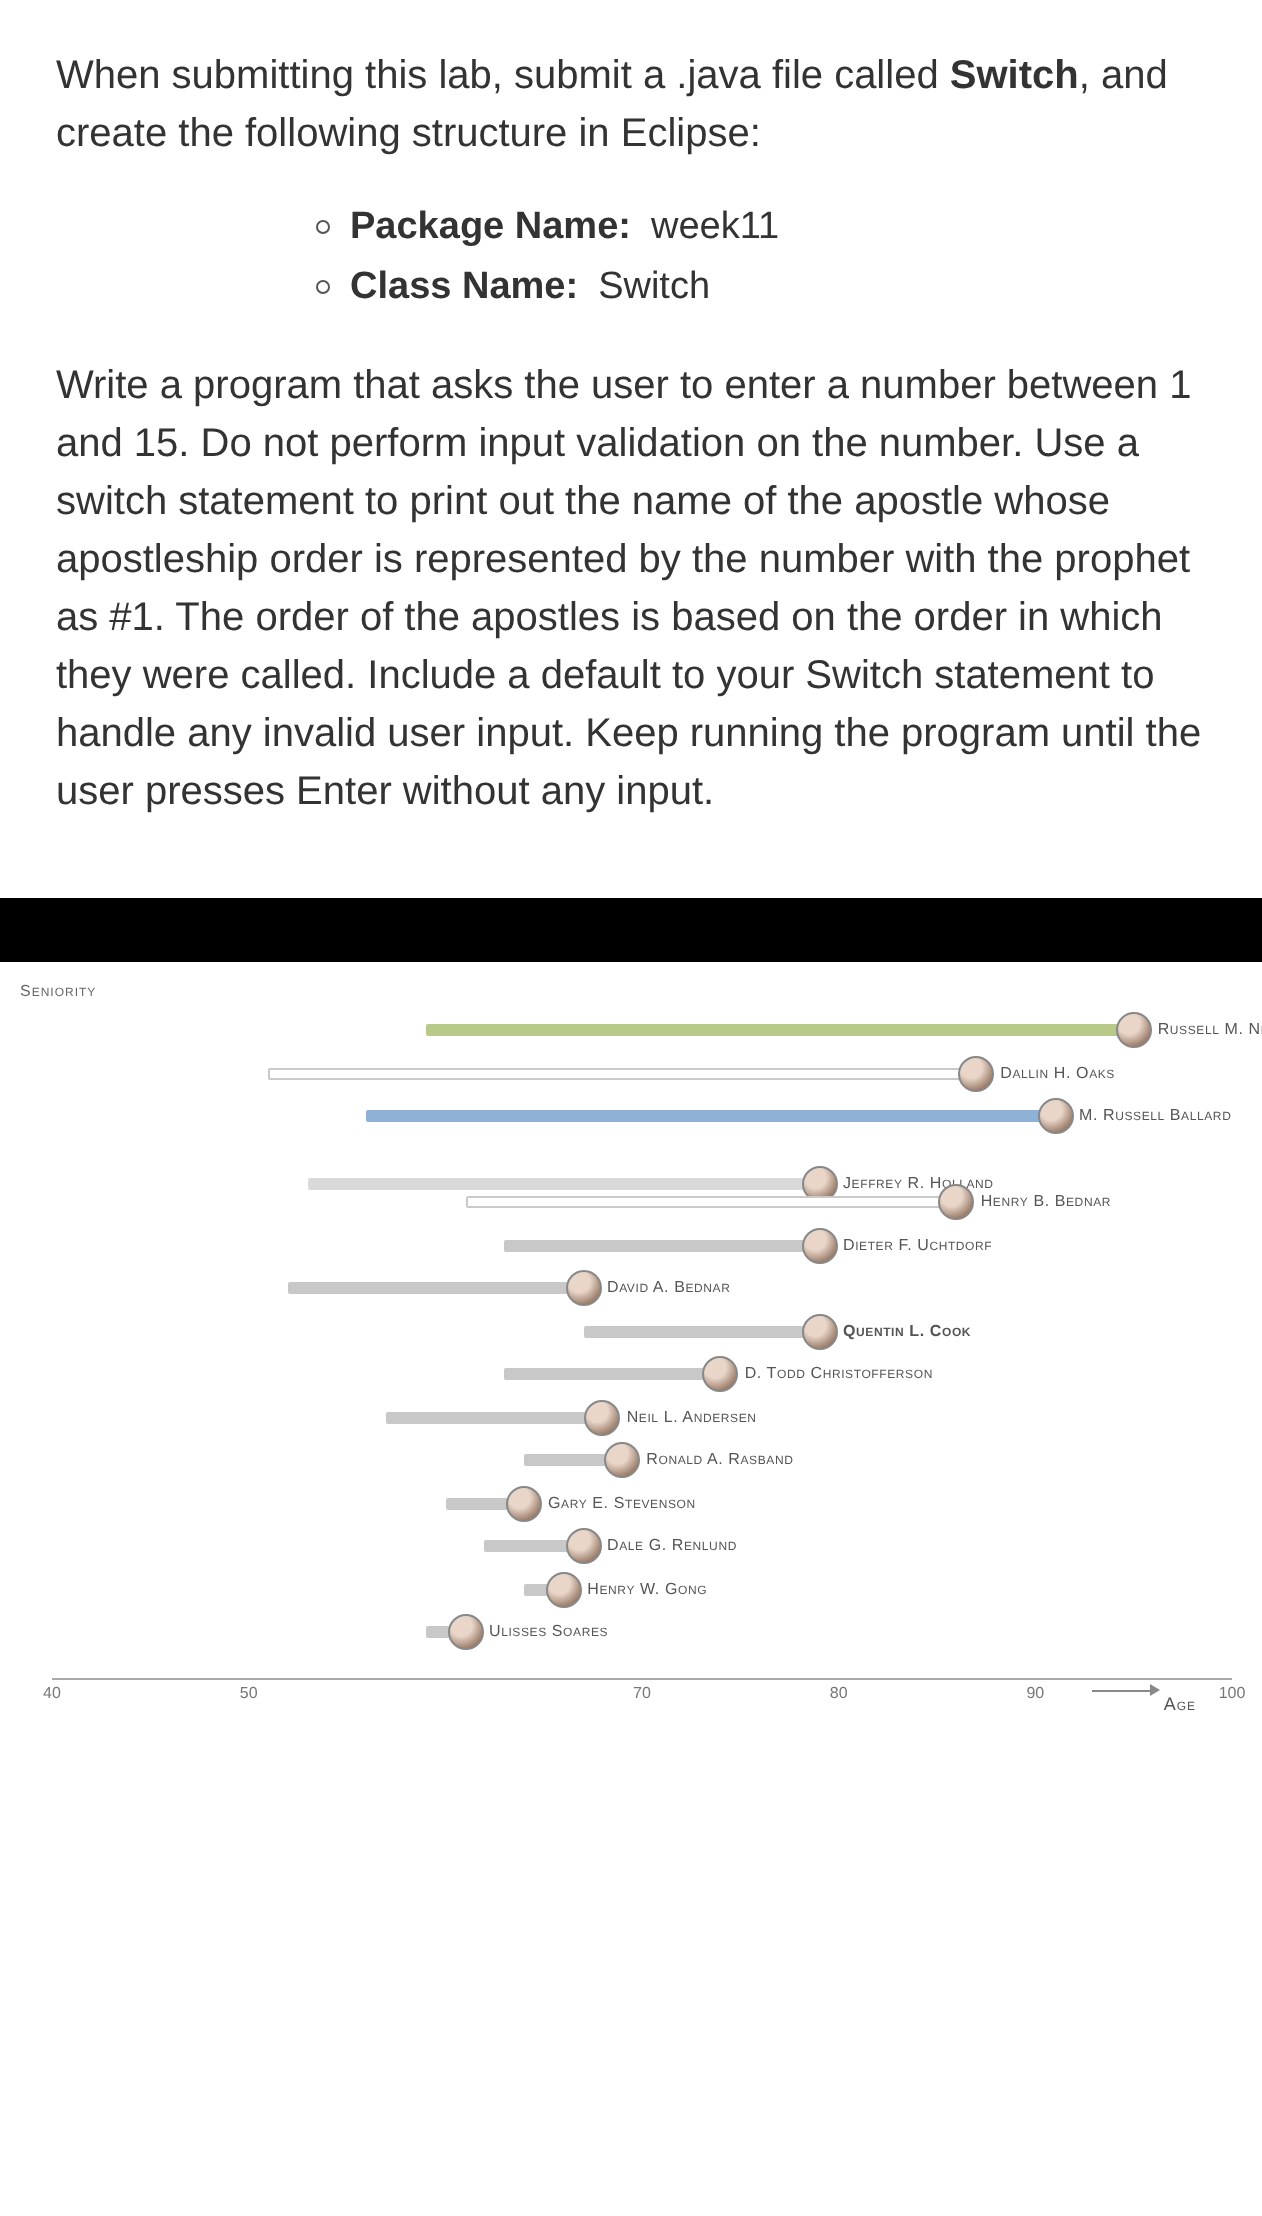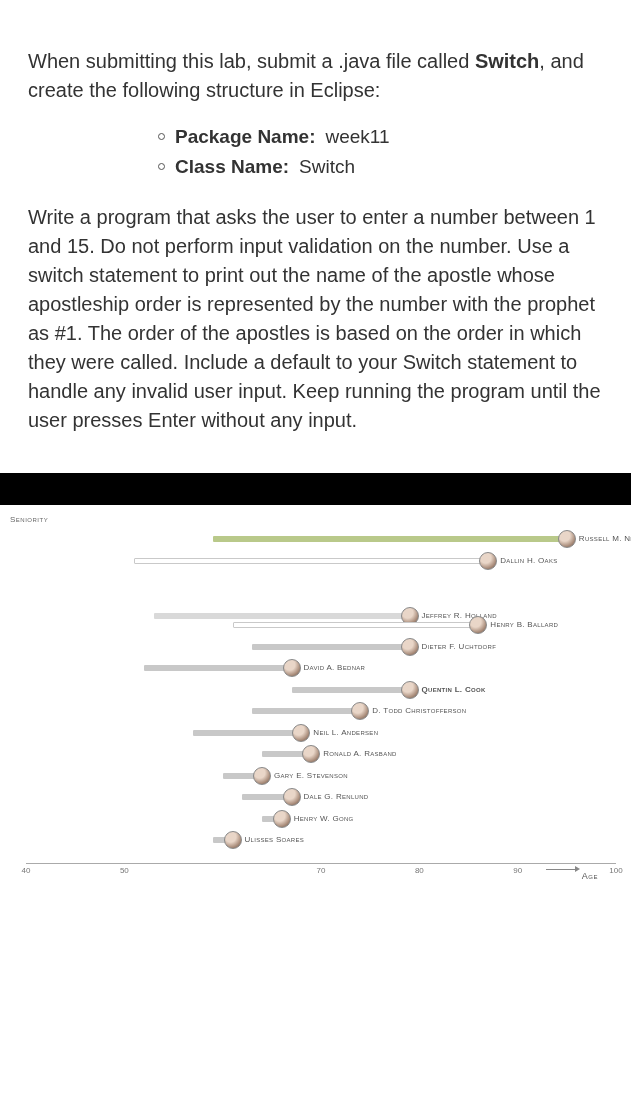--- a/index.html
+++ b/index.html
@@ -7,21 +7,21 @@
       width: 631px;
       font-family: Arial, Helvetica, sans-serif;
       color: #333;
       background: #fff;
     }
     .instructions {
       padding: 24px 28px 20px 28px;
       font-size: 20px;
       line-height: 1.45;
     }
-    .instructions .para { margin-bottom: 18px; margin-top: 23px; }
+    .instructions .para { margin-bottom: 18px; }
     .instructions .bold { font-weight: 700; }
     .bullets {
       padding-left: 130px;
       margin: 0 0 22px 0;
       font-size: 19px;
     }
     .bullets .row { display:flex; align-items:center; gap:10px; margin-bottom:2px;}
     .bullets .marker {
       width:7px; height:7px; border:1.5px solid #555; border-radius:50%; display:inline-block;
     }
@@ -120,29 +120,34 @@
         <div class="track" style="top: 0px;">
           <div class="bar solid1" style="left: 186.833px; width: 354px;"></div>
           <div class="photo" style="left: 531.833px;"></div>
           <div class="name-label" style="left: 552.833px;">Russell M. Nelson</div>
         </div>
         <div class="track" style="top: 21.5px;">
           <div class="bar outline" style="left: 108.167px; width: 354px;"></div>
           <div class="photo" style="left: 453.167px;"></div>
           <div class="name-label" style="left: 474.167px;">Dallin H. Oaks</div>
         </div>
+        <div class="track" style="top: 43px;">
+          <div class="bar solid2" style="left: 157.333px; width: 344.167px;"></div>
+          <div class="photo" style="left: 492.5px;"></div>
+          <div class="name-label" style="left: 513.5px;">M. Russell Ballard</div>
+        </div>
         <div class="track" style="top: 64.5px; margin-top: 12px;">
           <div class="bar solid3" style="left: 127.833px; width: 255.667px;"></div>
           <div class="photo" style="left: 374.5px;"></div>
           <div class="name-label" style="left: 395.5px;">Jeffrey R. Holland</div>
         </div>
         <div class="track" style="top: 86px;">
           <div class="bar outline" style="left: 206.5px; width: 245.833px;"></div>
           <div class="photo" style="left: 443.333px;"></div>
-          <div class="name-label" style="left: 464.333px;">Henry B. Ballard</div>
+          <div class="name-label" style="left: 464.333px;">Henry B. Bednar</div>
         </div>
         <div class="track" style="top: 107.5px;">
           <div class="bar gray" style="left: 226.167px; width: 157.333px;"></div>
           <div class="photo" style="left: 374.5px;"></div>
           <div class="name-label" style="left: 395.5px;">Dieter F. Uchtdorf</div>
         </div>
         <div class="track" style="top: 129px;">
           <div class="bar gray" style="left: 118px; width: 147.5px;"></div>
           <div class="photo" style="left: 256.5px;"></div>
           <div class="name-label" style="left: 277.5px;">David A. Bednar</div>

